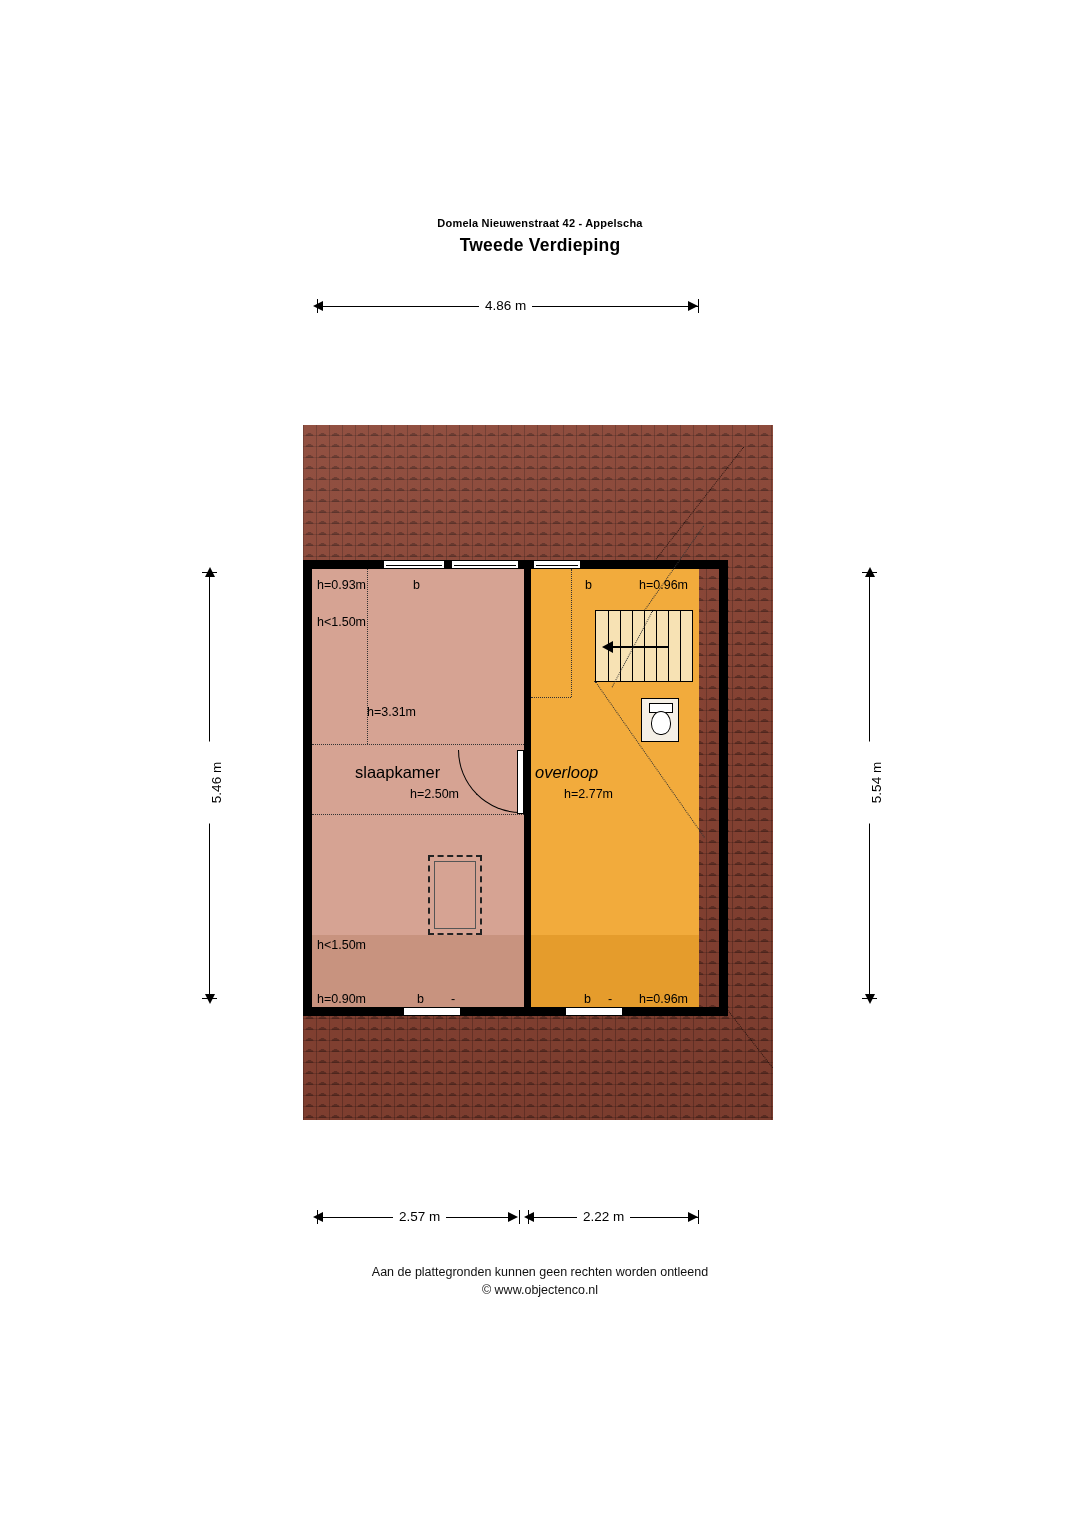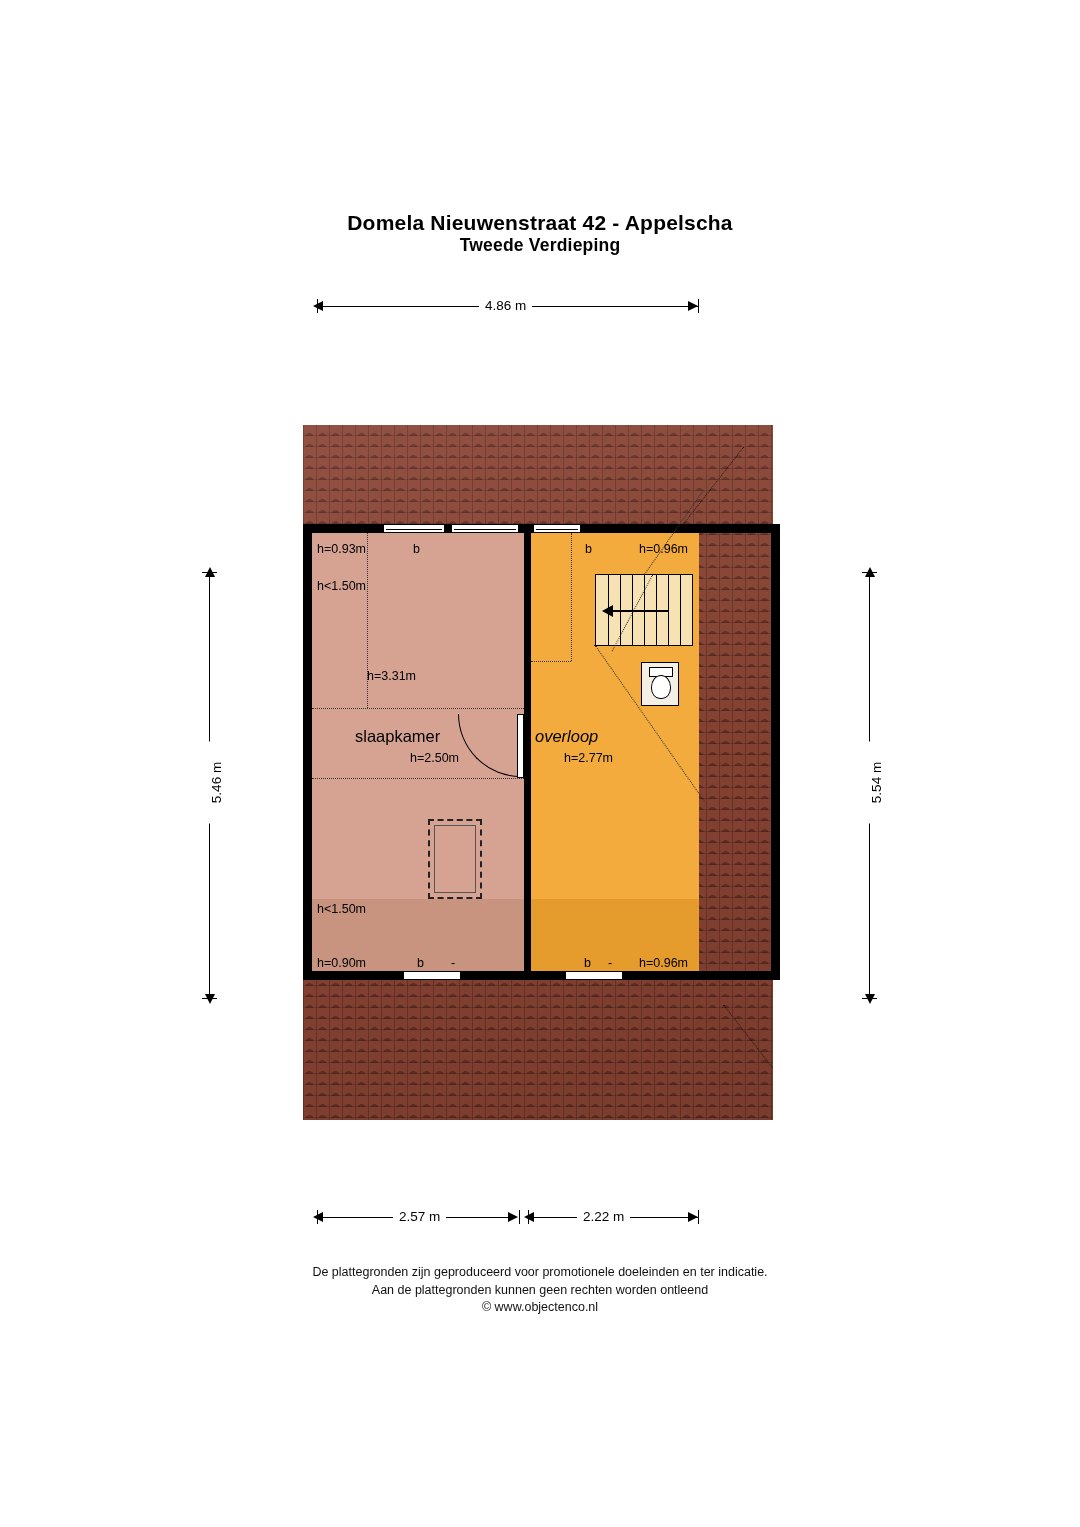--- a/index.html
+++ b/index.html
@@ -22,21 +22,21 @@
 
   
   .title-block {
     position: absolute;
     top: 212px;
     left: 0;
     width: 1080px;
     text-align: center;
   }
   .title-line1 {
-    font-size: 21px;
+    font-size: 11px;
     font-weight: bold;
     letter-spacing: 0.2px;
     line-height: 22px;
   }
   .title-line2 {
     font-size: 17.5px;
     font-weight: bold;
     letter-spacing: 0.2px;
     line-height: 22px;
   }
@@ -138,22 +138,22 @@
     top: 580px;
     height: 170px;
     transform: rotate(-38deg);
     transform-origin: top left;
   }
 
   
   .plan {
     position: absolute;
     left: 303px;
-    top: 524px;
-    width: 477px;
+    top: 560px;
+    width: 425px;
     height: 456px;
     border-radius: 21px;
   }
   .wall-outer {
     position: absolute;
     inset: 0;
     border: 9px solid #000000;
     box-sizing: border-box;
   }
   .room-left {
@@ -516,18 +516,17 @@
   <div>
     <div class="dim-line-h" style="left:530px; top:1217px; width:168px;"></div>
     <div class="arrow arrow-l" style="left:524px; top:1212px;"></div>
     <div class="arrow arrow-r" style="left:688px; top:1212px;"></div>
     <div class="tick-v" style="left:528px; top:1210px;"></div>
     <div class="tick-v" style="left:698px; top:1210px;"></div>
     <div class="dim-label" style="left:577px; top:1209px;">2.22 m</div>
   </div>
 
   <div class="footer">
-    <div>De plattegronden zijn geproduceerd voor promotionele doeleinden en ter indicatie.</div>
     <div>Aan de plattegronden kunnen geen rechten worden ontleend</div>
     <div>© www.objectenco.nl</div>
   </div>
 
 </div>
 
 </body></html>

